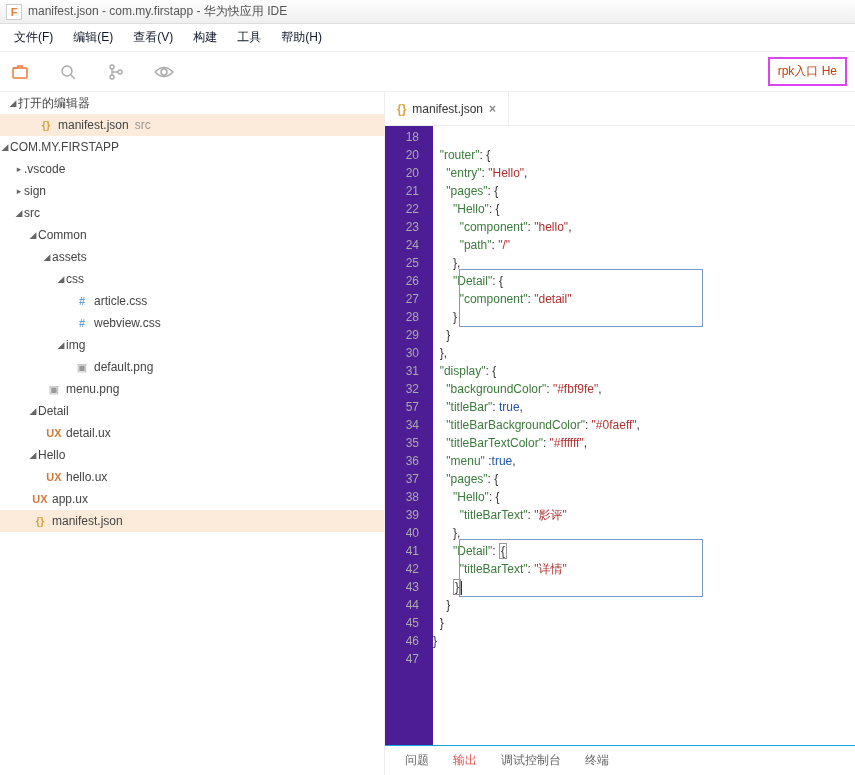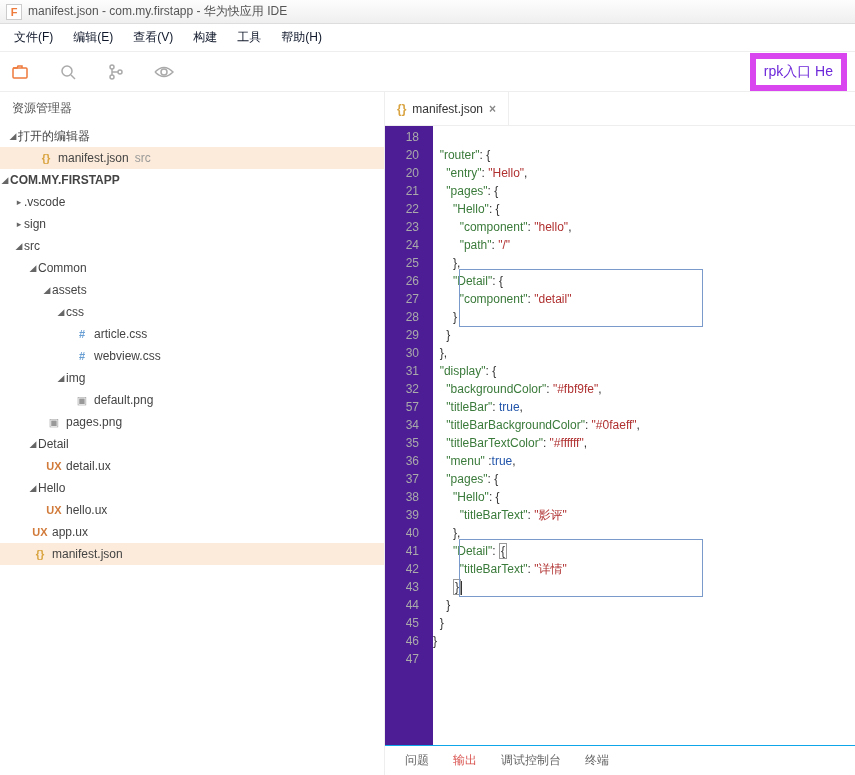--- a/index.html
+++ b/index.html
@@ -6,21 +6,21 @@
 body{background:#fff;color:#333;width:855px;height:775px;overflow:hidden;display:flex;flex-direction:column}
 .titlebar{height:24px;background:linear-gradient(#fdfdfd,#efefef);border-bottom:1px solid #ddd;display:flex;align-items:center;padding:0 6px;gap:6px}
 .titlebar .logo{width:16px;height:16px;background:#fff;border:1px solid #ccc;display:flex;align-items:center;justify-content:center;color:#ee7a3b;font-weight:bold;font-size:11px}
 .titlebar .title{color:#555}
 .menubar{height:28px;display:flex;align-items:center;gap:4px;padding:0 6px;border-bottom:1px solid #eee}
 .menubar .mi{padding:4px 8px;cursor:pointer;color:#0f172a}
 .toolbar{height:40px;display:flex;align-items:center;padding:0 8px;gap:24px;border-bottom:1px solid #eee}
 .toolbar .tb{width:24px;height:24px;display:flex;align-items:center;justify-content:center;color:#aaa;cursor:pointer}
 .toolbar .tb.active{color:#ee7a3b}
 .toolbar .spacer{flex:1}
-.toolbar .rpk{border:6px solid #d946ef;padding:4px 8px;color:#6d28d9;font-size:14px}
+.toolbar .rpk{border:2px solid #d946ef;padding:4px 8px;color:#c2410c;font-size:12px}
 .main{flex:1;display:flex;min-height:0}
 .sidebar{width:385px;border-right:1px solid #eee;display:flex;flex-direction:column;overflow:auto}
 .sidebar .hdr{padding:8px 12px;color:#555;font-size:12px}
 .tree{flex:1}
 .trow{display:flex;align-items:center;height:22px;padding-right:8px;cursor:pointer}
 .trow.sel{background:#fcebda}
 .trow .arrow{width:10px;display:inline-flex;justify-content:center;color:#666;font-size:9px}
 .trow .ico{width:16px;height:16px;display:inline-flex;align-items:center;justify-content:center;margin:0 4px;font-size:11px}
 .trow .lbl{color:#444}
 .trow .dim{color:#999;margin-left:6px}
@@ -88,34 +88,33 @@
         <path d="M1 7 Q10 -2 19 7 Q10 16 1 7" fill="none" stroke="#aaa" stroke-width="1.5"></path>
         <circle cx="10" cy="7" r="3" fill="none" stroke="#aaa" stroke-width="1.5"></circle>
       </svg>
   </div>
   <div class="spacer"></div>
   <div class="rpk">rpk入口 He</div>
 </div>
 
 <div class="main">
   <div class="sidebar">
-    <div class="hdr">资源管理器</div>
     <div class="tree">
       <div class="trow" style="padding-left:8px">
           <span class="arrow">◢</span>
           <span class="lbl">打开的编辑器</span>
         </div>
       <div class="trow sel" style="padding-left:34px">
           <span class="ico ic-braces">{}</span>
           <span class="lbl">manifest.json</span>
           <span class="dim">src</span>
         </div>
       <div class="trow" style="padding-left:0px">
           <span class="arrow">◢</span>
-          <span class="lbl" style="font-weight:700">COM.MY.FIRSTAPP</span>
+          <span class="lbl" style="font-weight:400">COM.MY.FIRSTAPP</span>
         </div>
       <div class="trow" style="padding-left:14px">
           <span class="arrow">▸</span>
           <span class="lbl">.vscode</span>
         </div>
       <div class="trow" style="padding-left:14px">
           <span class="arrow">▸</span>
           <span class="lbl">sign</span>
         </div>
       <div class="trow" style="padding-left:14px">
@@ -145,21 +144,21 @@
       <div class="trow" style="padding-left:56px">
           <span class="arrow">◢</span>
           <span class="lbl">img</span>
         </div>
       <div class="trow" style="padding-left:70px">
           <span class="ico ic-img">▣</span>
           <span class="lbl">default.png</span>
         </div>
       <div class="trow" style="padding-left:42px">
           <span class="ico ic-img">▣</span>
-          <span class="lbl">pages.png</span>
+          <span class="lbl">menu.png</span>
         </div>
       <div class="trow" style="padding-left:28px">
           <span class="arrow">◢</span>
           <span class="lbl">Detail</span>
         </div>
       <div class="trow" style="padding-left:42px">
           <span class="ico ic-ux">UX</span>
           <span class="lbl">detail.ux</span>
         </div>
       <div class="trow" style="padding-left:28px">

